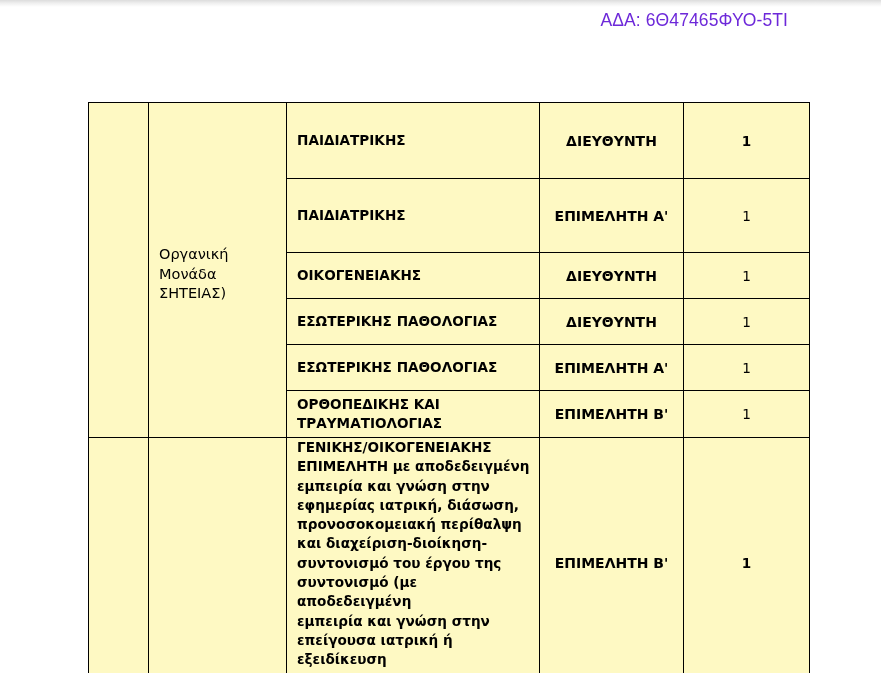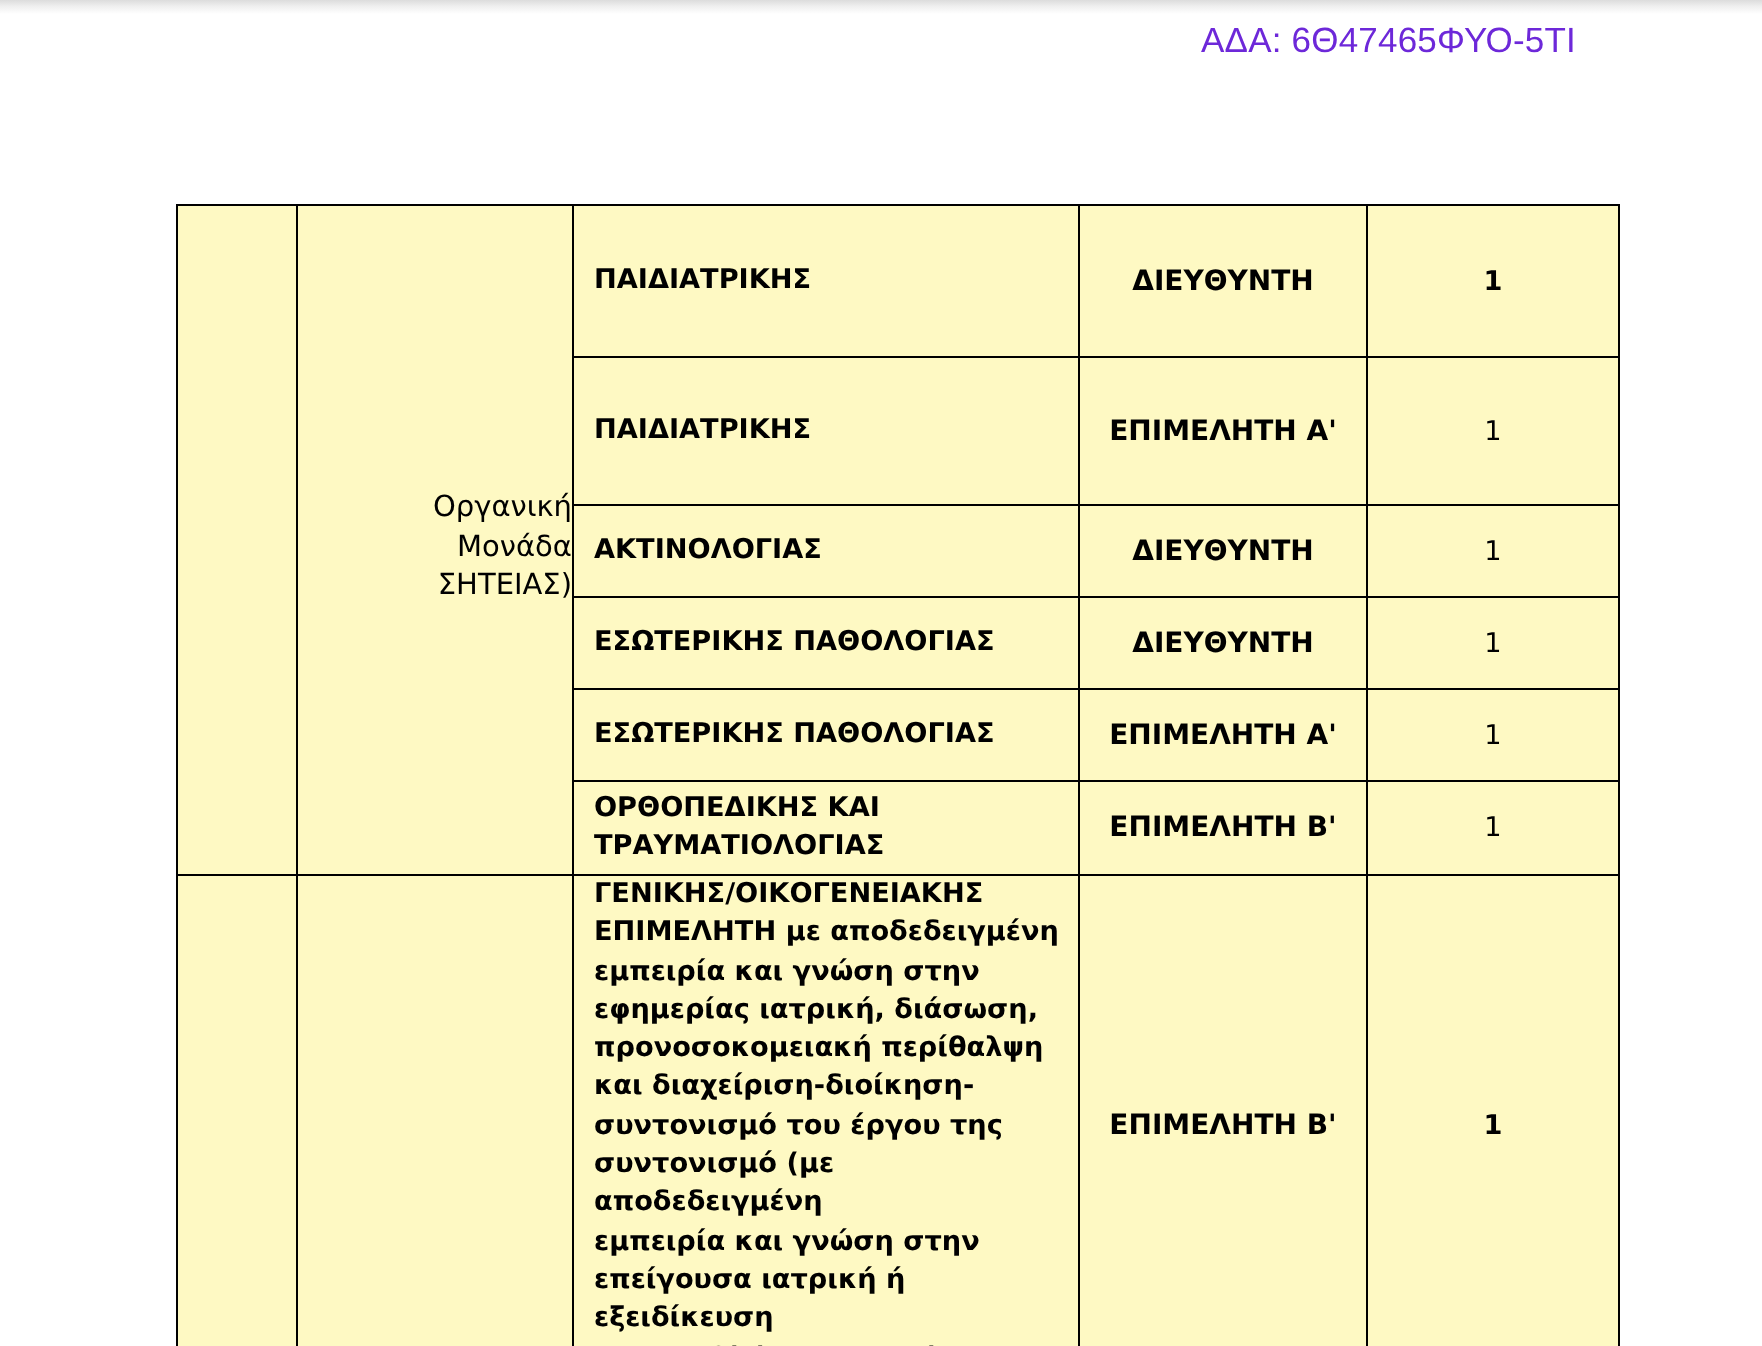--- a/index.html
+++ b/index.html
@@ -78,21 +78,20 @@
   .col-e { width: 126px; }
 
   
   .cell-unit {
     font-family: "DejaVu Sans", "Liberation Sans", sans-serif;
     font-size: 14.5px;
     font-weight: 400;
     line-height: 1.35;
     padding: 9px 0 0 10px;
     vertical-align: top;
-    text-align: right;
   }
 
   td.unit-cell { vertical-align: top; }
 
   .cell-spec {
     font-family: "DejaVu Sans", "Liberation Sans", sans-serif;
     font-size: 13.6px;
     font-weight: 700;
     line-height: 1.42;
     padding: 0 8px 0 10px;
@@ -162,21 +161,21 @@
               <span class="spec-line">ΠΑΙΔΙΑΤΡΙΚΗΣ</span>
             </div>
           </td>
           <td class="col-d cell-rank">ΕΠΙΜΕΛΗΤΗ Α'</td>
           <td class="col-e cell-count normal">1</td>
         </tr>
 
         <tr style="height:46px;">
           <td class="col-c">
             <div class="cell-spec">
-              <span class="spec-line">ΑΚΤΙΝΟΛΟΓΙΑΣ</span>
+              <span class="spec-line">ΟΙΚΟΓΕΝΕΙΑΚΗΣ</span>
             </div>
           </td>
           <td class="col-d cell-rank">ΔΙΕΥΘΥΝΤΗ</td>
           <td class="col-e cell-count normal">1</td>
         </tr>
 
         <tr style="height:46px;">
           <td class="col-c">
             <div class="cell-spec">
               <span class="spec-line">ΕΣΩΤΕΡΙΚΗΣ ΠΑΘΟΛΟΓΙΑΣ</span>

